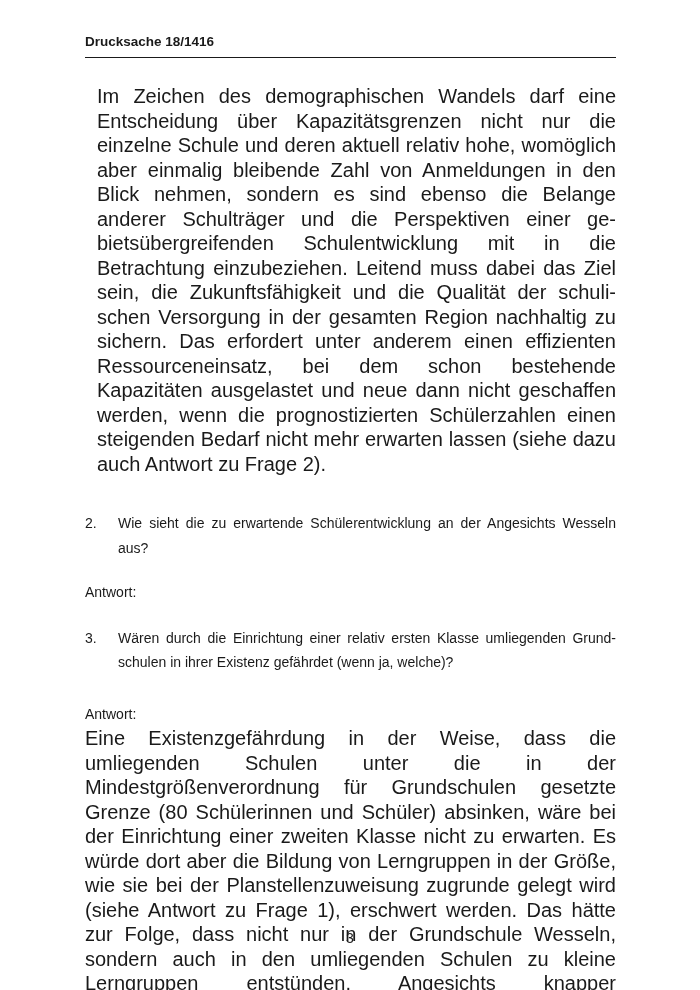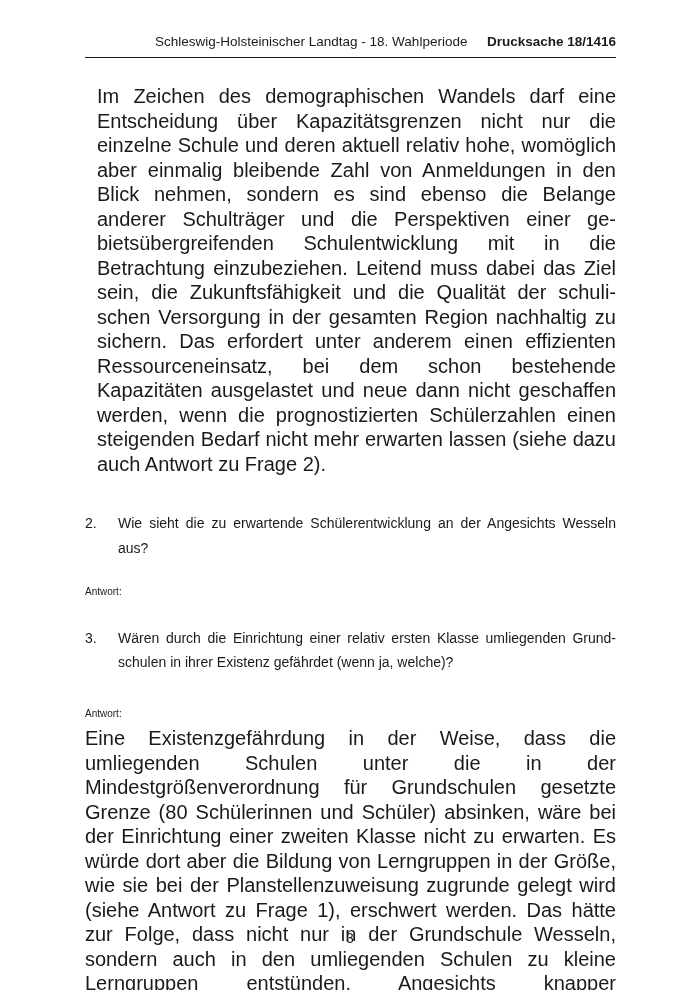--- a/index.html
+++ b/index.html
@@ -69,41 +69,40 @@
     }
     .qtext {
       flex: 1;
       text-align: justify;
       hyphens: manual;
       -webkit-hyphens: manual;
     }
     .answer { margin-top: 20px; }
     .b5 { margin-top: 27px; }
     .alabel {
-      font-size: 10px;
+      font-size: 14px;
       line-height: 24.5px;
     }
     .page-footer {
       position: absolute;
       left: 0;
       top: 930px;
       width: 700px;
       text-align: center;
       font-size: 14px;
       line-height: 17px;
     }
   </style>
 </head>
 <body>
 
 <div class="page">
   <div class="text-col">
 
     <div class="doc-header">
-      <span class="hdr-left">Schleswig-Holsteinischer Landtag - 18. Wahlperiode</span>
       <span class="hdr-right">Drucksache 18/1416</span>
     </div>
 
     <p class="para indent b1">Im Zeichen des demographischen Wandels darf eine Entscheidung über Kapazi­tätsgrenzen nicht nur die einzelne Schule und deren aktuell relativ hohe, womög­lich aber einmalig bleibende Zahl von Anmeldungen in den Blick nehmen, sondern es sind ebenso die Belange anderer Schulträger und die Perspektiven einer ge­bietsübergreifenden Schulentwicklung mit in die Betrachtung einzubeziehen. Lei­tend muss dabei das Ziel sein, die Zukunftsfähigkeit und die Qualität der schuli­schen Versorgung in der gesamten Region nachhaltig zu sichern. Das erfordert unter anderem einen effizienten Ressourceneinsatz, bei dem schon bestehende Kapazitäten ausgelastet und neue dann nicht geschaffen werden, wenn die prog­nostizierten Schülerzahlen einen steigenden Bedarf nicht mehr erwarten lassen (siehe dazu auch Antwort zu Frage 2).</p>
 
     <div class="question">
       <span class="qnum">2.</span>
       <div class="qtext">Wie sieht die zu erwartende Schülerentwicklung an der Angesichts Wesseln aus?</div>
     </div>
 

